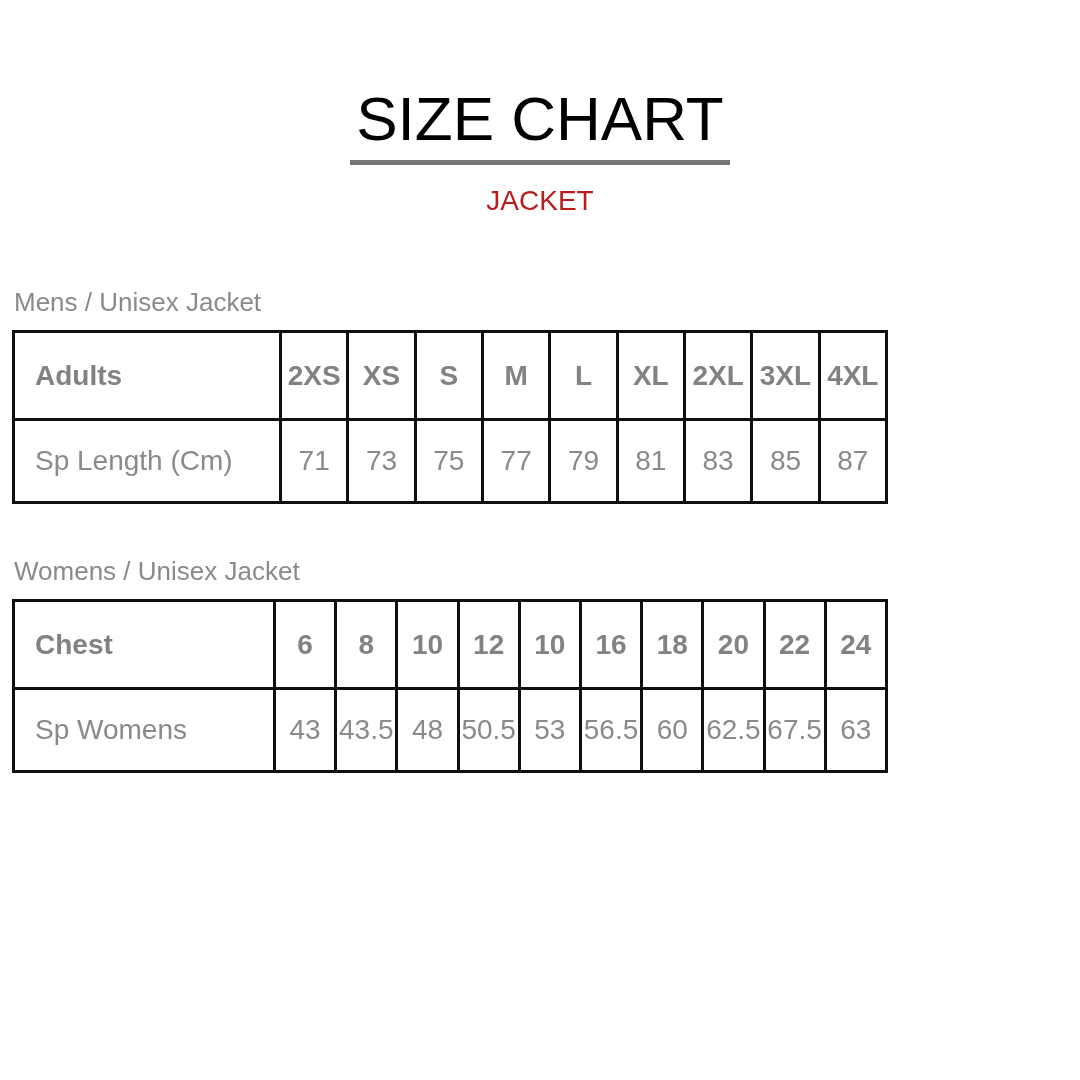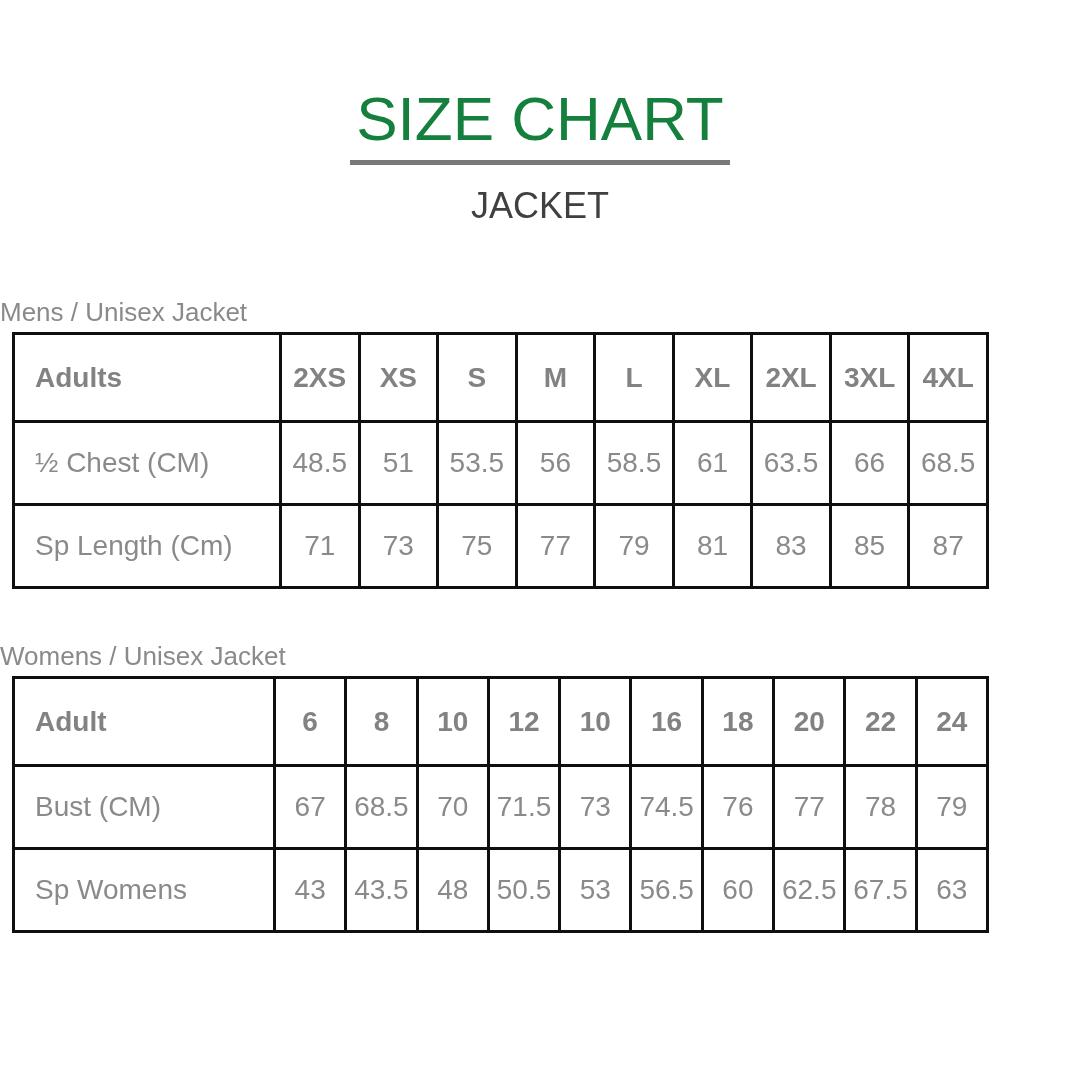--- a/index.html
+++ b/index.html
@@ -17,47 +17,48 @@
     overflow: hidden;
   }
   .title-wrap {
     text-align: center;
     padding-top: 88px;
   }
   .page-title {
     display: inline-block;
     font-size: 62px;
     line-height: 1.0;
-    color: #15803d;
+    color: #000000;
     border-bottom: 5px solid #787878;
     padding: 0 6px 10px 6px;
     font-weight: normal;
   }
   .page-subtitle {
     text-align: center;
-    font-size: 36px;
-    color: #404040;
+    font-size: 28px;
+    color: #b91c1c;
     margin-top: 20px;
   }
   .section-label {
     font-size: 26px;
     color: #8a8a8a;
+    margin-left: 14px;
   }
   .section-label.first {
     margin-top: 70px;
   }
   .section-label.second {
     margin-top: 52px;
   }
   table.size-table {
     border-collapse: collapse;
     table-layout: fixed;
-    width: 977px;
+    width: 876px;
     margin-left: 12px;
-    margin-top: 4px;
+    margin-top: 12px;
     padding-left: 48px;
   }
   table.size-table th,
   table.size-table td {
     border: 3px solid #0f0f0f;
     text-align: center;
     vertical-align: middle;
     font-size: 28px;
     color: #8a8a8a;
     overflow: hidden;
@@ -101,75 +102,50 @@
       <th>XS</th>
       <th>S</th>
       <th>M</th>
       <th>L</th>
       <th>XL</th>
       <th>2XL</th>
       <th>3XL</th>
       <th>4XL</th>
     </tr>
     <tr class="data-row">
-      <td class="label-col">½ Chest (CM)</td>
-      <td>48.5</td>
-      <td>51</td>
-      <td>53.5</td>
-      <td>56</td>
-      <td>58.5</td>
-      <td>61</td>
-      <td>63.5</td>
-      <td>66</td>
-      <td>68.5</td>
-    </tr>
-    <tr class="data-row">
       <td class="label-col">Sp Length (Cm)</td>
       <td>71</td>
       <td>73</td>
       <td>75</td>
       <td>77</td>
       <td>79</td>
       <td>81</td>
       <td>83</td>
       <td>85</td>
       <td>87</td>
     </tr>
   </tbody>
     </table>
 
   <div class="section-label second">Womens / Unisex Jacket</div>
 
   <table class="size-table t2">
     <tbody>
         <tr class="header-row">
-      <th class="label-col">Adult</th>
+      <th class="label-col">Chest</th>
       <th>6</th>
       <th>8</th>
       <th>10</th>
       <th>12</th>
       <th>10</th>
       <th>16</th>
       <th>18</th>
       <th>20</th>
       <th>22</th>
       <th>24</th>
-    </tr>
-    <tr class="data-row">
-      <td class="label-col">Bust (CM)</td>
-      <td>67</td>
-      <td>68.5</td>
-      <td>70</td>
-      <td>71.5</td>
-      <td>73</td>
-      <td>74.5</td>
-      <td>76</td>
-      <td>77</td>
-      <td>78</td>
-      <td>79</td>
     </tr>
     <tr class="data-row">
       <td class="label-col">Sp Womens</td>
       <td>43</td>
       <td>43.5</td>
       <td>48</td>
       <td>50.5</td>
       <td>53</td>
       <td>56.5</td>
       <td>60</td>

